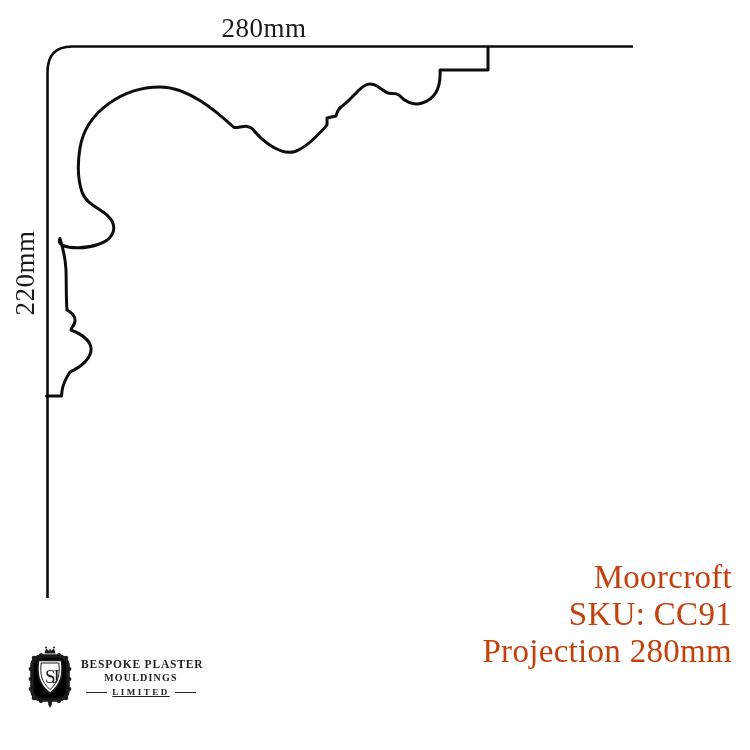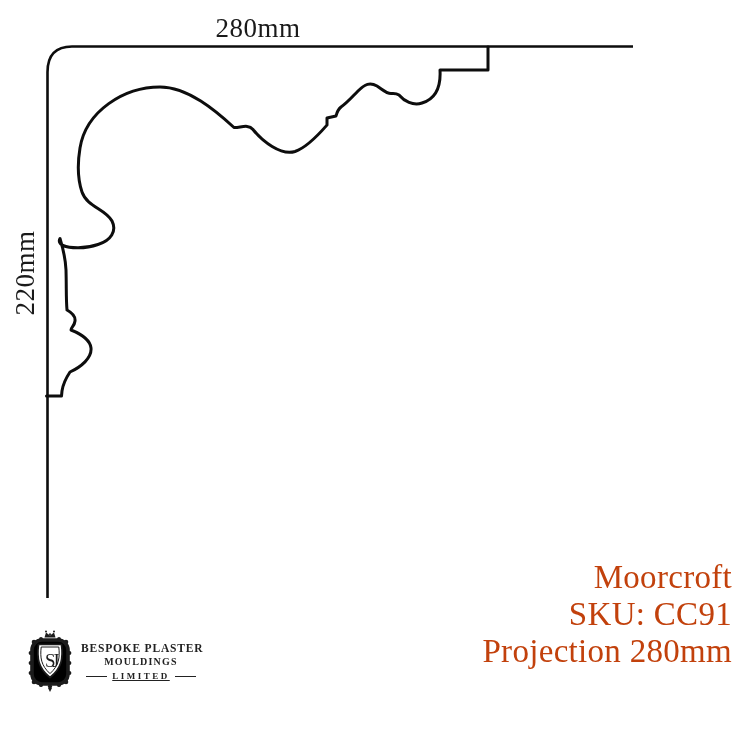--- a/index.html
+++ b/index.html
@@ -12,37 +12,37 @@
     color:#161616;
   }
   .drawing-svg{position:absolute;left:0;top:0;width:750px;height:750px;}
   .dim{
     position:absolute;
     font-size:27px;
     letter-spacing:.5px;
     color:#1a1a1a;
     white-space:nowrap;
   }
-  .dim-top{left:192px;top:13px;width:132px;text-align:center;}
+  .dim-top{left:198px;top:13px;width:132px;text-align:center;}
   .dim-left{
     left:25px;top:273px;
     transform:translate(-50%,-50%) rotate(-90deg);
   }
   .info{
     position:absolute;
     right:18px;top:559px;
     text-align:right;
     font-size:33px;
     line-height:37px;
     color:#c2410c;
     letter-spacing:.3px;
   }
   .logo{
     position:absolute;
-    left:25px;top:630px;
+    left:25px;top:646px;
     display:flex;
     align-items:center;
   }
   .crest{width:50px;height:62px;flex:0 0 auto;}
   .logo-text{
     margin-left:6px;
     width:120px;
     text-align:center;
     color:#222;
     font-weight:bold;

